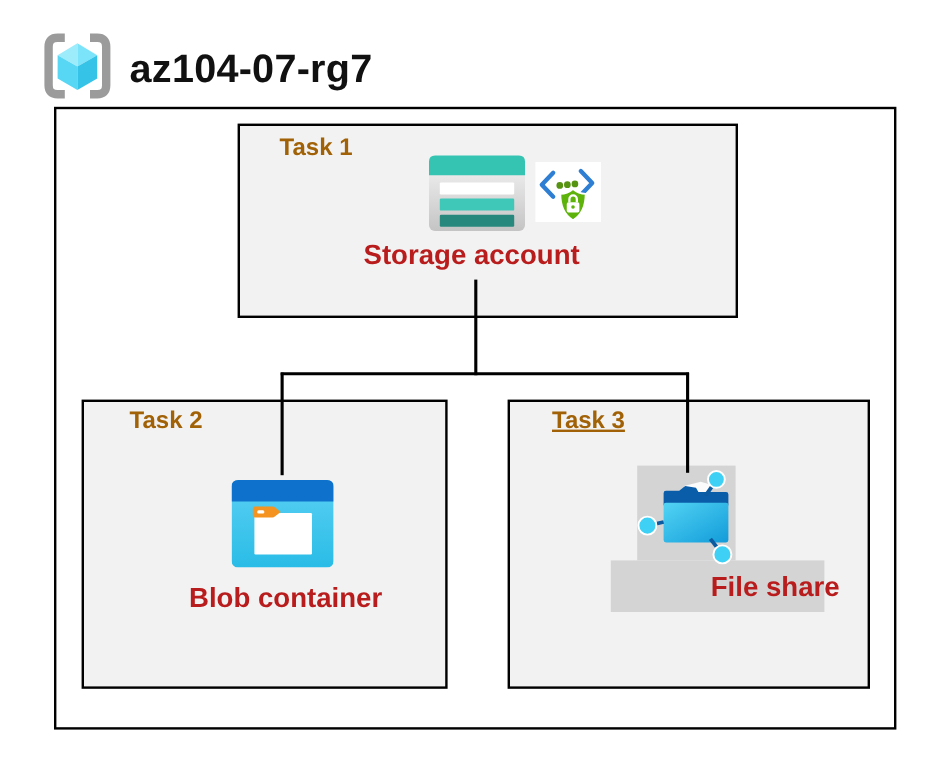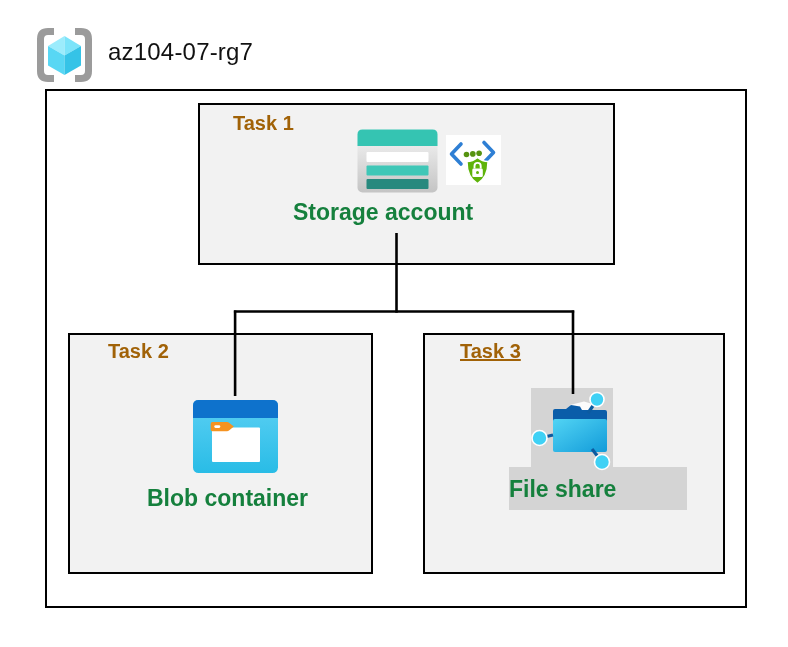--- a/index.html
+++ b/index.html
@@ -9,22 +9,22 @@
     height: 647px;
     background: #ffffff;
     font-family: "Liberation Sans", "DejaVu Sans", sans-serif;
     overflow: hidden;
   }
 
   
   .rg-title {
     position: absolute;
     left: 108px; top: 38px;
-    font-size: 24px;
-    font-weight: normal;
+    font-size: 33px;
+    font-weight: bold;
     color: #111111;
     letter-spacing: 0.2px;
     white-space: nowrap;
   }
 
   
   .outer-box {
     position: absolute;
     left: 45px; top: 89px;
     width: 702px; height: 519px;
@@ -53,27 +53,28 @@
     z-index: 3;
   }
   .task1-label { left: 233px; top: 112px; }
   .task2-label { left: 108px;  top: 340px; }
   .task3-label { left: 460px; top: 340px; text-decoration: underline; }
 
   .resource-caption {
     position: absolute;
     font-size: 23px;
     font-weight: bold;
-    color: #15803d;
+    color: #b91c1c;
+    text-align: center;
     white-space: nowrap;
     z-index: 7;
   }
   .caption-storage { left: 293px; top: 199px; width: 200px; }
   .caption-blob    { left: 147px; top: 485px; width: 182px; }
-  .caption-fileshare { left: 509px; top: 476px; width: 190px; }
+  .caption-fileshare { left: 509px; top: 476px; width: 190px; padding-left: 42px; }
 
   
   .fs-icon-highlight {
     position: absolute;
     left: 531px; top: 388px;
     width: 82px; height: 79px;
     background: #d4d4d4;
     z-index: 4;
   }
   .fs-label-highlight {

